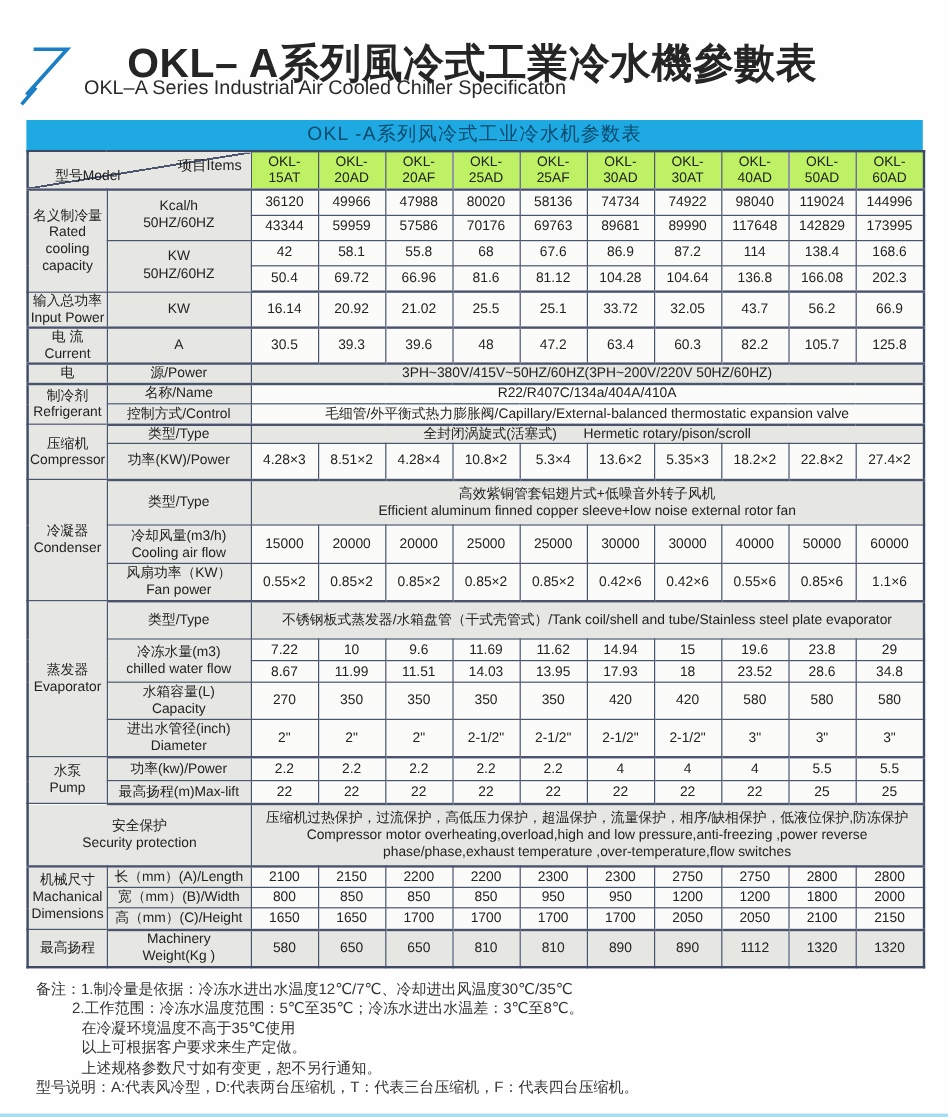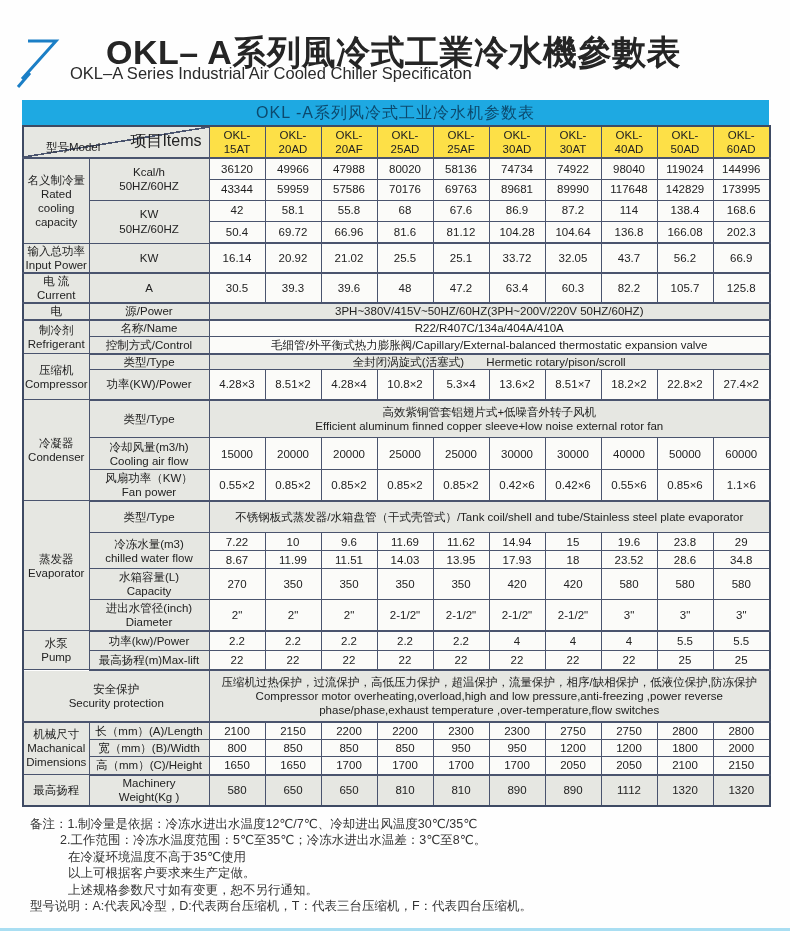--- a/index.html
+++ b/index.html
@@ -14,29 +14,29 @@
   .tbl-banner{position:absolute;left:22px;top:100px;width:747px;height:25px;box-sizing:border-box;
       background:#1ea9e2;color:#0c4a6e;text-align:center;font-size:16px;line-height:25px;letter-spacing:1px;}
   
   table.spec{position:absolute;left:22px;top:125px;border-collapse:collapse;table-layout:fixed;width:747px;
       border:2px solid #3e4a63;}
   table.spec td{border:1px solid #4a546e;padding:0 1px;text-align:center;vertical-align:middle;
       font-size:11.5px;line-height:1.22;color:#222;overflow:hidden;}
   td.lab,td.itm{background:#e6e7e2;}
   td.dat,td.spn{background:#fbfbf9;}
   td.shade{background:#e6e7e2 !important;}
-  td.mh{background:#fde047;font-size:11.5px;}
+  td.mh{background:#bef264;font-size:11.5px;}
   td.al{text-align:left;padding-left:2px;}
   tr.thick>td{border-bottom-width:2px;}
   td.tb{border-bottom-width:2px;}
   td.corner{background:#e6e7e2;position:relative;padding:0;}
   td.corner .diag{position:absolute;left:0;top:0;right:0;bottom:0;
       background:linear-gradient(to bottom right,transparent calc(50% - 0.8px),#4a546e calc(50% - 0.8px),#4a546e calc(50% + 0.8px),transparent calc(50% + 0.8px));}
   td.corner .model{position:absolute;left:22px;bottom:3px;font-size:11.5px;}
-  td.corner .items{position:absolute;right:7px;top:4px;font-size:16px;margin-left:16px;}
+  td.corner .items{position:absolute;right:7px;top:4px;font-size:12px;margin-left:16px;}
   td.spn{font-size:11.5px;}
   
   .notes{position:absolute;left:30px;top:816px;font-size:12.5px;line-height:16.4px;color:#333;}
   .notes .n-line{white-space:nowrap;}
   .notes .ind1{padding-left:30px;}
   .notes .ind2{padding-left:38px;}
   .bottom-line{position:absolute;left:0;bottom:0;width:790px;height:3px;background:#a9def2;}
 </style>
 </head>
 <body>
@@ -186,21 +186,21 @@
           <td class="spn shade" colspan="10">全封闭涡旋式(活塞式)&nbsp;&nbsp;&nbsp;&nbsp;&nbsp;&nbsp;&nbsp;Hermetic rotary/pison/scroll</td>
         </tr>
         <tr class="thick" style="height: 30px;">
           <td class="itm">功率(KW)/Power</td>
           <td class="dat">4.28×3</td>
           <td class="dat">8.51×2</td>
           <td class="dat">4.28×4</td>
           <td class="dat">10.8×2</td>
           <td class="dat">5.3×4</td>
           <td class="dat">13.6×2</td>
-          <td class="dat">8.51×7</td>
+          <td class="dat">5.35×3</td>
           <td class="dat">18.2×2</td>
           <td class="dat">22.8×2</td>
           <td class="dat">27.4×2</td>
         </tr>
         <tr style="height: 38px;">
           <td class="lab tb" rowspan="3">冷凝器<br>Condenser</td>
           <td class="itm">类型/Type</td>
           <td class="spn shade" colspan="10">高效紫铜管套铝翅片式+低噪音外转子风机<br>Efficient aluminum finned copper sleeve+low noise external rotor fan</td>
         </tr>
         <tr style="height: 32px;">

